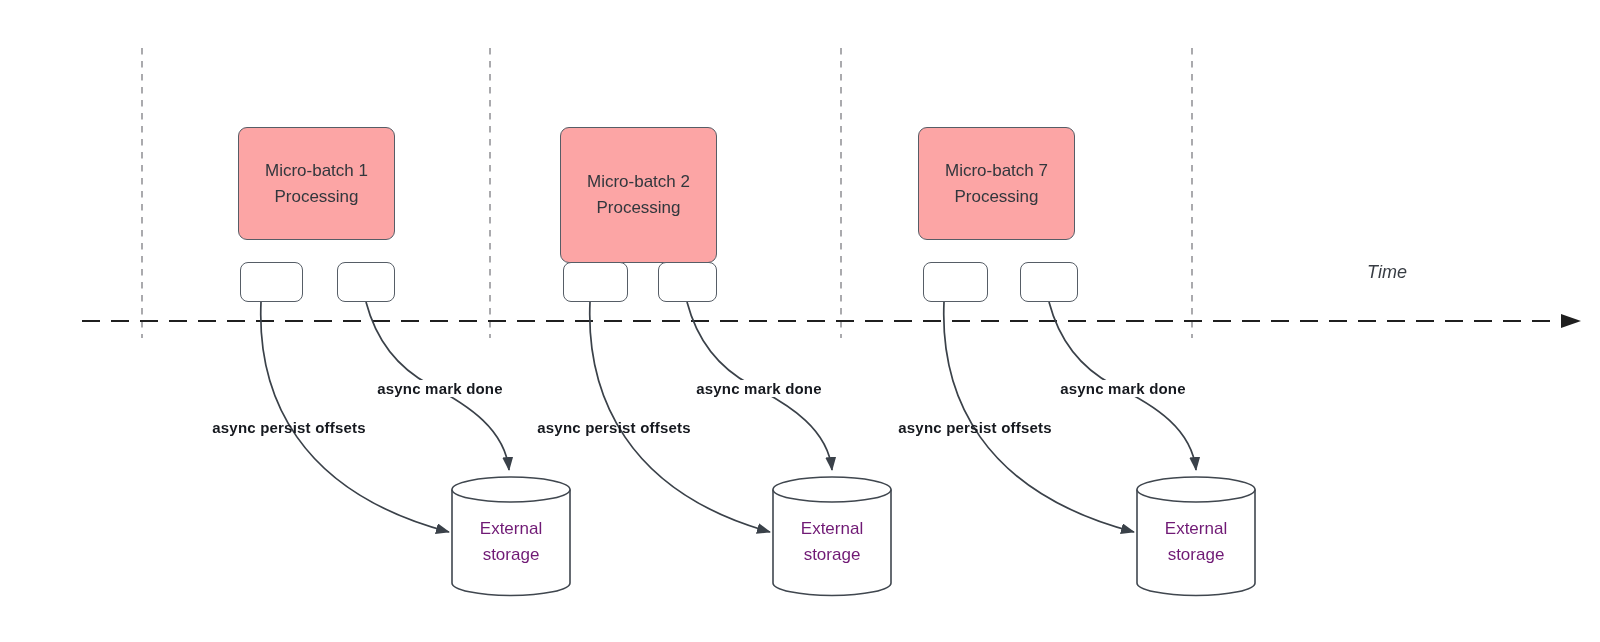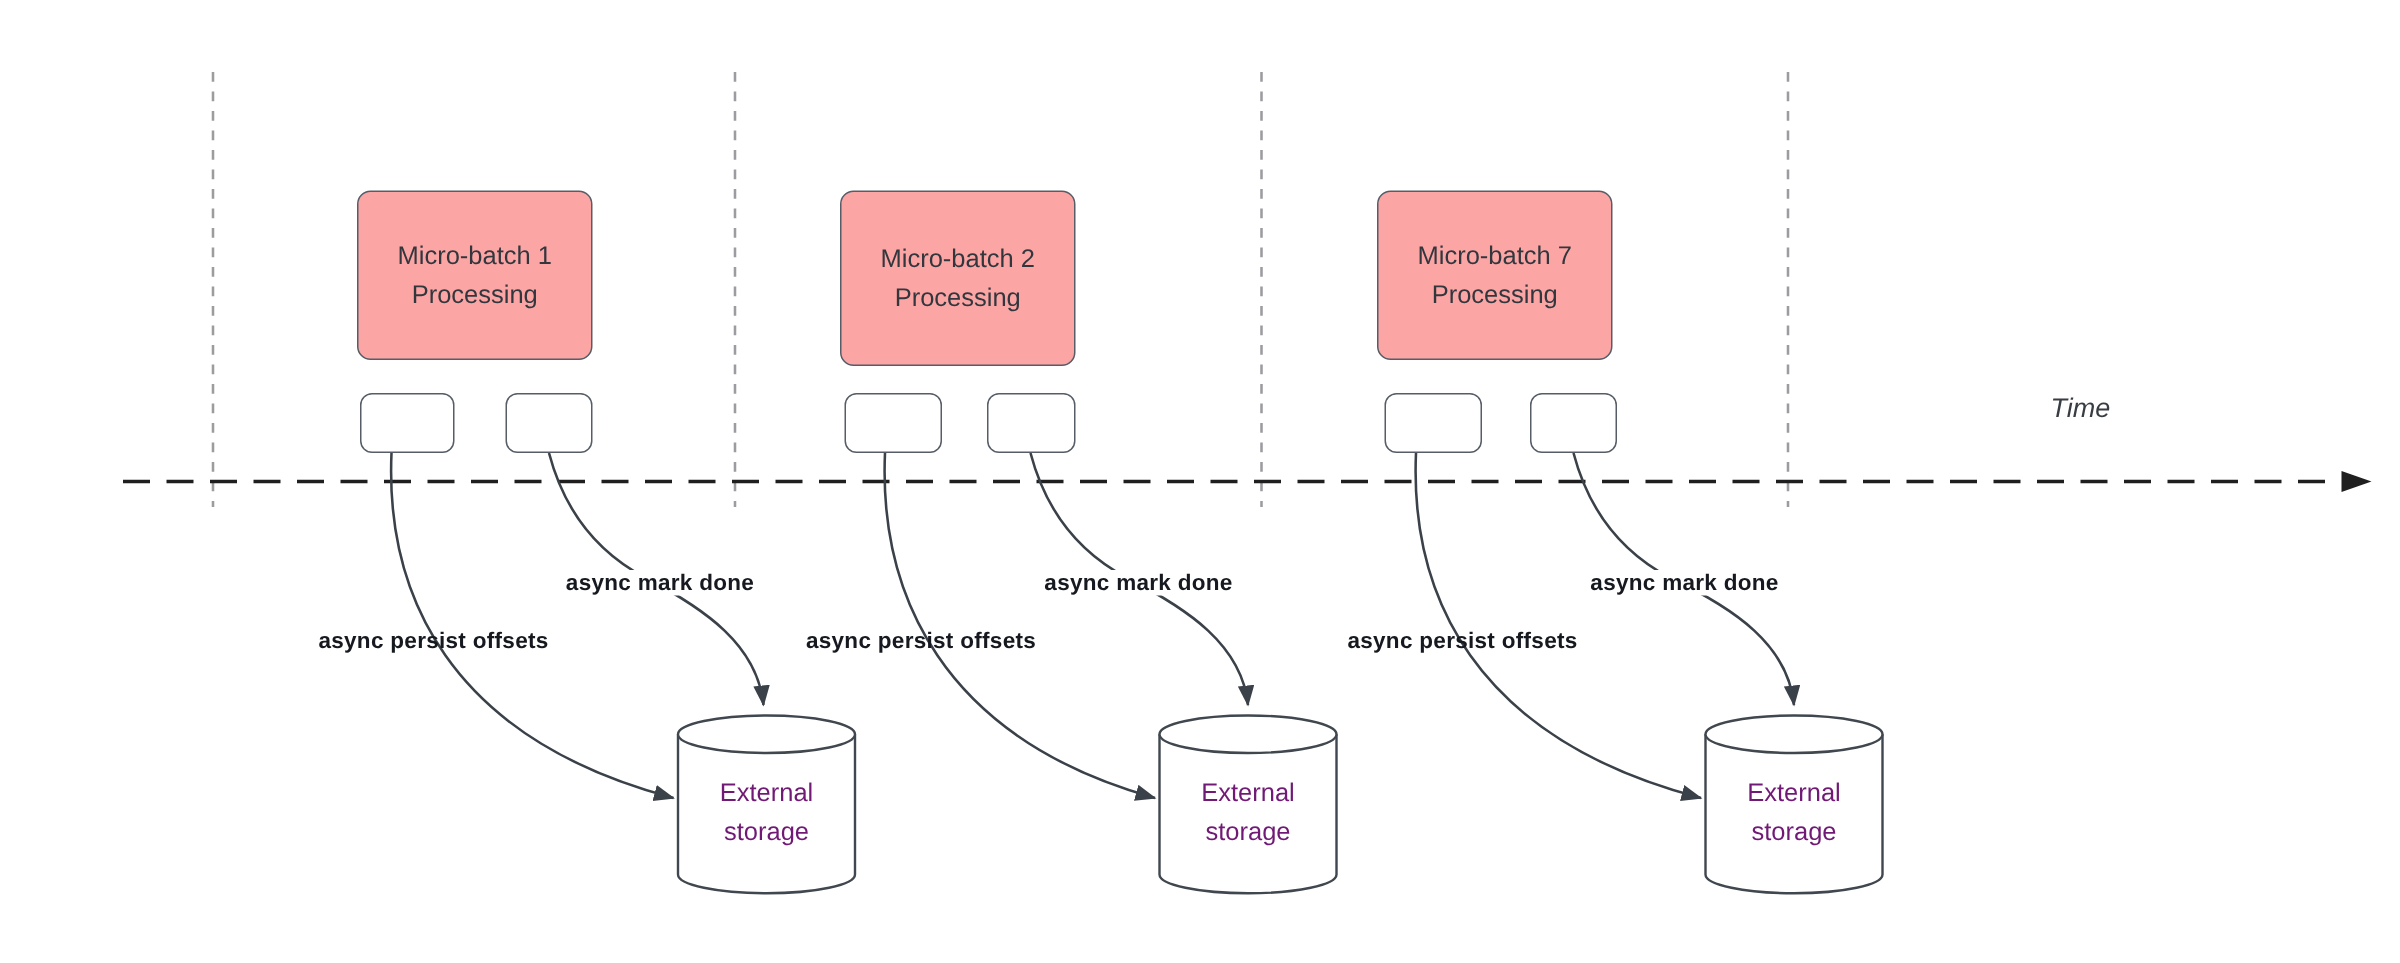--- a/index.html
+++ b/index.html
@@ -114,21 +114,21 @@
 
   <div class="main-node" style="left:238px; top:127px; width:157px; height:113px;">
     <span>Micro-batch 1 Processing</span>
   </div>
   <div class="small-node" style="left:240px; top:262px; width:63px; height:40px;"></div>
   <div class="small-node" style="left:337px; top:262px; width:58px; height:40px;"></div>
   <div class="edge-label" style="left:289px; top:419px;">async persist offsets</div>
   <div class="edge-label masked" style="left:440px; top:380px;">async mark done</div>
   <div class="cyl-label" style="left:511px; top:516px;">External storage</div>
 
-  <div class="main-node" style="left:560px; top:127px; width:157px; height:117px;">
+  <div class="main-node" style="left:560px; top:127px; width:157px; height:136px;">
     <span>Micro-batch 2 Processing</span>
   </div>
   <div class="small-node" style="left:563px; top:262px; width:65px; height:40px;"></div>
   <div class="small-node" style="left:658px; top:262px; width:59px; height:40px;"></div>
   <div class="edge-label" style="left:614px; top:419px;">async persist offsets</div>
   <div class="edge-label masked" style="left:759px; top:380px;">async mark done</div>
   <div class="cyl-label" style="left:832px; top:516px;">External storage</div>
 
   <div class="main-node" style="left:918px; top:127px; width:157px; height:113px;">
     <span>Micro-batch 7 Processing</span>

